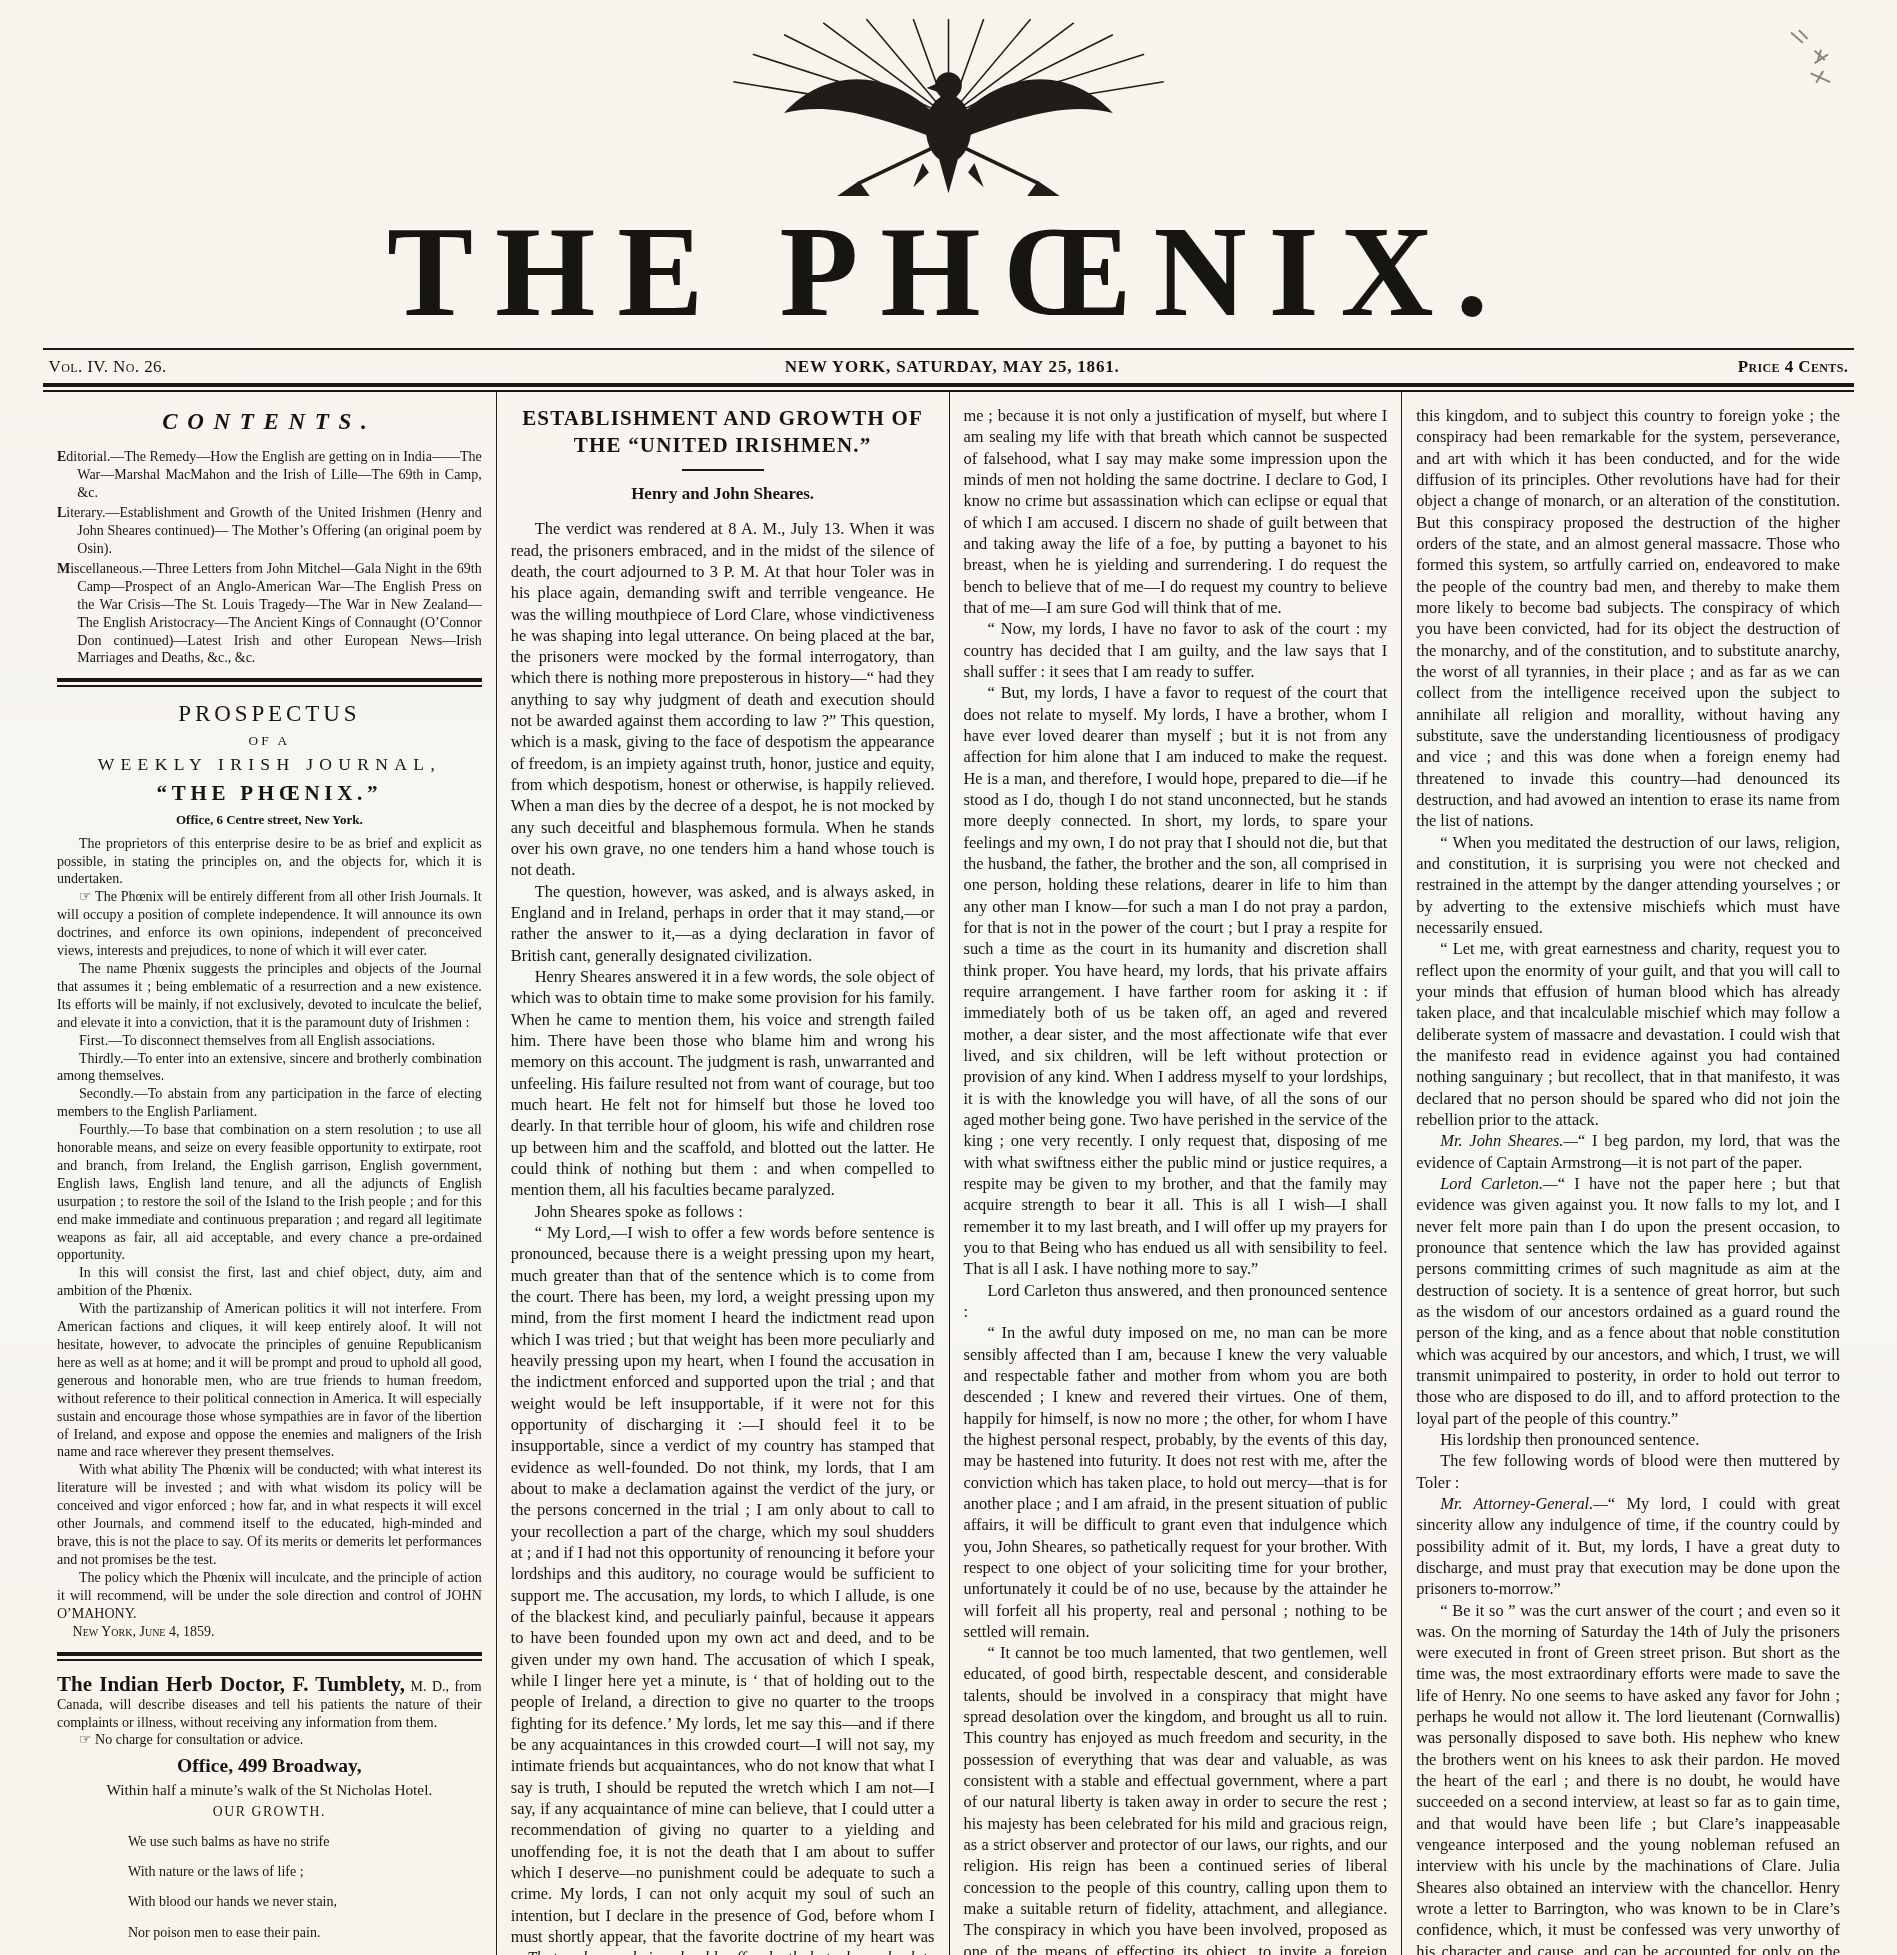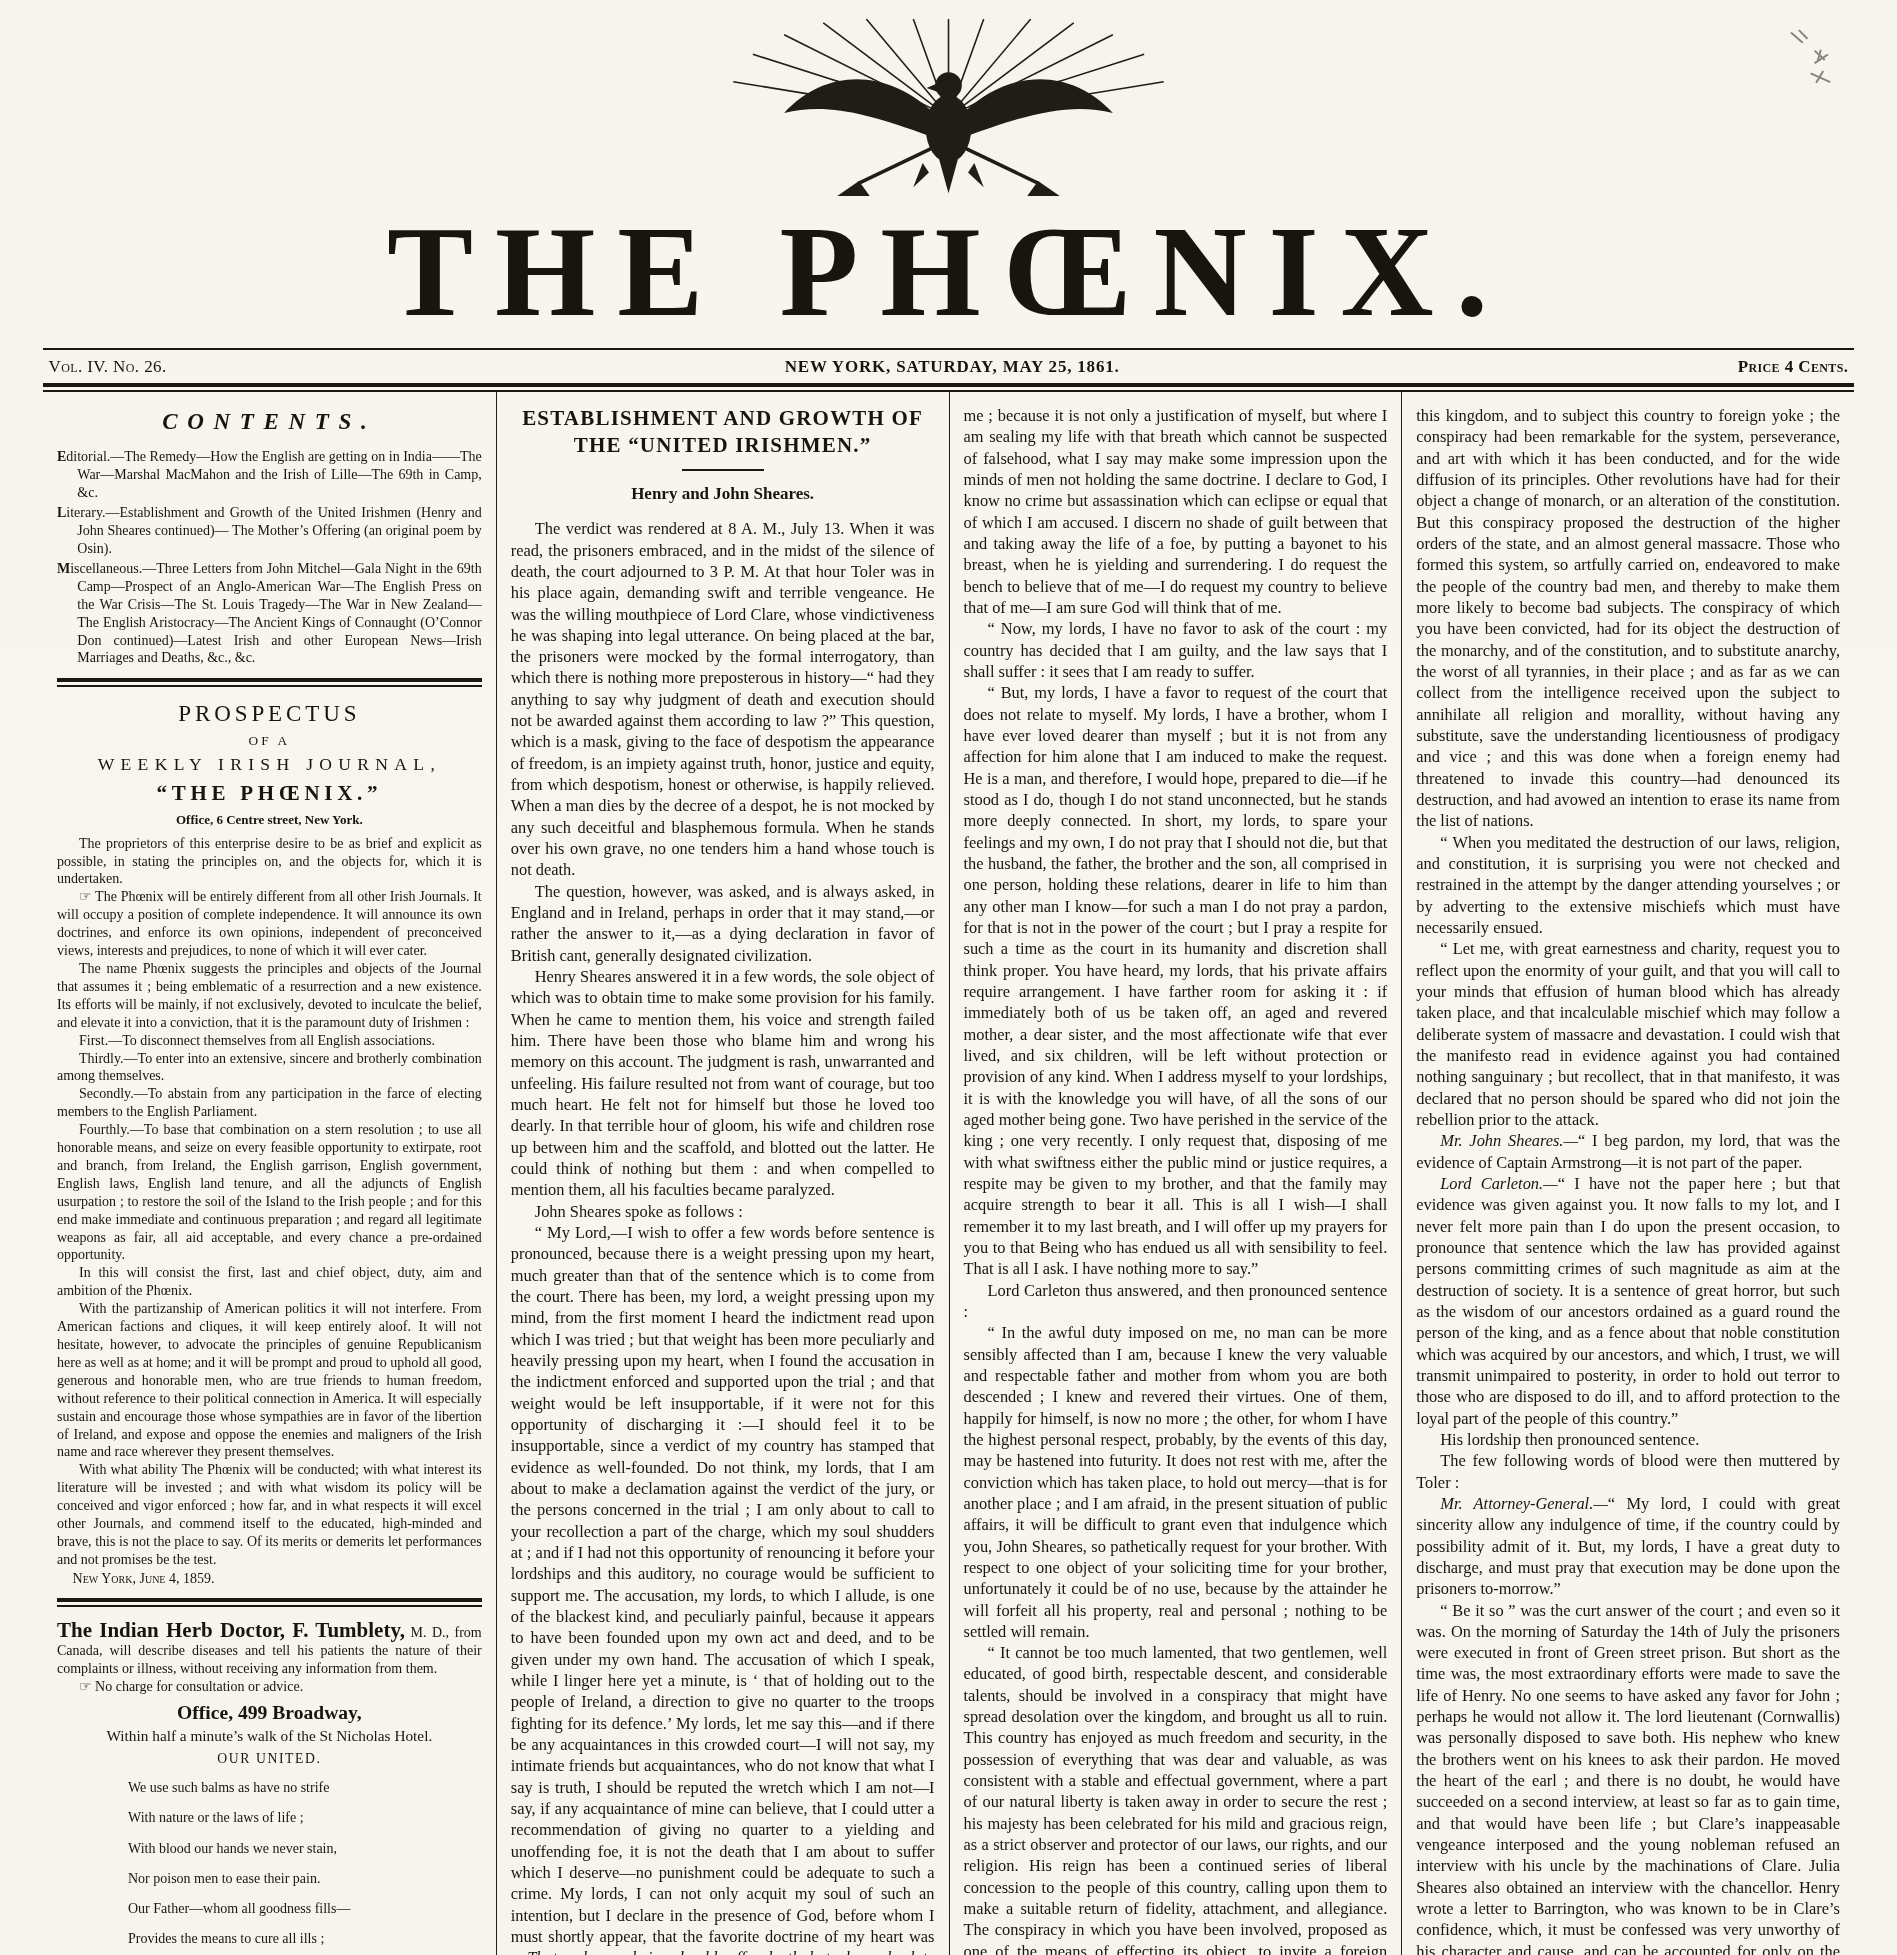--- a/index.html
+++ b/index.html
@@ -167,31 +167,32 @@
         <p class="p">The proprietors of this enterprise desire to be as brief and explicit as possible, in stating the principles on, and the objects for, which it is undertaken.</p>
         <p class="p">☞ The Phœnix will be entirely different from all other Irish Journals. It will occupy a position of complete independence. It will announce its own doctrines, and enforce its own opinions, independent of preconceived views, interests and prejudices, to none of which it will ever cater.</p>
         <p class="p">The name Phœnix suggests the principles and objects of the Journal that assumes it ; being emblematic of a resurrection and a new existence. Its efforts will be mainly, if not exclusively, devoted to inculcate the belief, and elevate it into a conviction, that it is the paramount duty of Irishmen :</p>
         <p class="p">First.—To disconnect themselves from all English associations.</p>
         <p class="p">Thirdly.—To enter into an extensive, sincere and brotherly combination among themselves.</p>
         <p class="p">Secondly.—To abstain from any participation in the farce of electing members to the English Parliament.</p>
         <p class="p">Fourthly.—To base that combination on a stern resolution ; to use all honorable means, and seize on every feasible opportunity to extirpate, root and branch, from Ireland, the English garrison, English government, English laws, English land tenure, and all the adjuncts of English usurpation ; to restore the soil of the Island to the Irish people ; and for this end make immediate and continuous preparation ; and regard all legitimate weapons as fair, all aid acceptable, and every chance a pre-ordained opportunity.</p>
         <p class="p">In this will consist the first, last and chief object, duty, aim and ambition of the Phœnix.</p>
         <p class="p">With the partizanship of American politics it will not interfere. From American factions and cliques, it will keep entirely aloof. It will not hesitate, however, to advocate the principles of genuine Republicanism here as well as at home; and it will be prompt and proud to uphold all good, generous and honorable men, who are true friends to human freedom, without reference to their political connection in America. It will especially sustain and encourage those whose sympathies are in favor of the libertion of Ireland, and expose and oppose the enemies and maligners of the Irish name and race wherever they present themselves.</p>
         <p class="p">With what ability The Phœnix will be conducted; with what interest its literature will be invested ; and with what wisdom its policy will be conceived and vigor enforced ; how far, and in what respects it will excel other Journals, and commend itself to the educated, high-minded and brave, this is not the place to say. Of its merits or demerits let performances and not promises be the test.</p>
+        <p class="p">The policy which the Phœnix will inculcate, and the principle of action it will recommend, will be under the sole direction and control of JOHN O’MAHONY.</p>
         <p class="sig-place">New York, June 4, 1859.</p>
       </div>
 
       <div class="rule dbl sec-rule"></div>
 
       <div>
         <p class="p noind"><span class="ad-lead">The Indian Herb Doctor, F. Tumblety,</span><span> M. D., from Canada, will describe diseases and tell his patients the nature of their complaints or illness, without receiving any information from them.</span></p>
         <p class="p">☞ No charge for consultation or advice.</p>
         <p class="center ad-office">Office, 499 Broadway,</p>
         <p class="center ad-near">Within half a minute’s walk of the St Nicholas Hotel.</p>
-        <p class="center ad-motto">OUR UNITED.</p>
+        <p class="center ad-motto">OUR GROWTH.</p>
         <div class="poem">
           <div class="stanza">
             <p class="poem-line">We use such balms as have no strife</p>
             <p class="poem-line">With nature or the laws of life ;</p>
             <p class="poem-line">With blood our hands we never stain,</p>
             <p class="poem-line">Nor poison men to ease their pain.</p>
           </div>
           <div class="stanza">
             <p class="poem-line">Our Father—whom all goodness fills—</p>
             <p class="poem-line">Provides the means to cure all ills ;</p>

